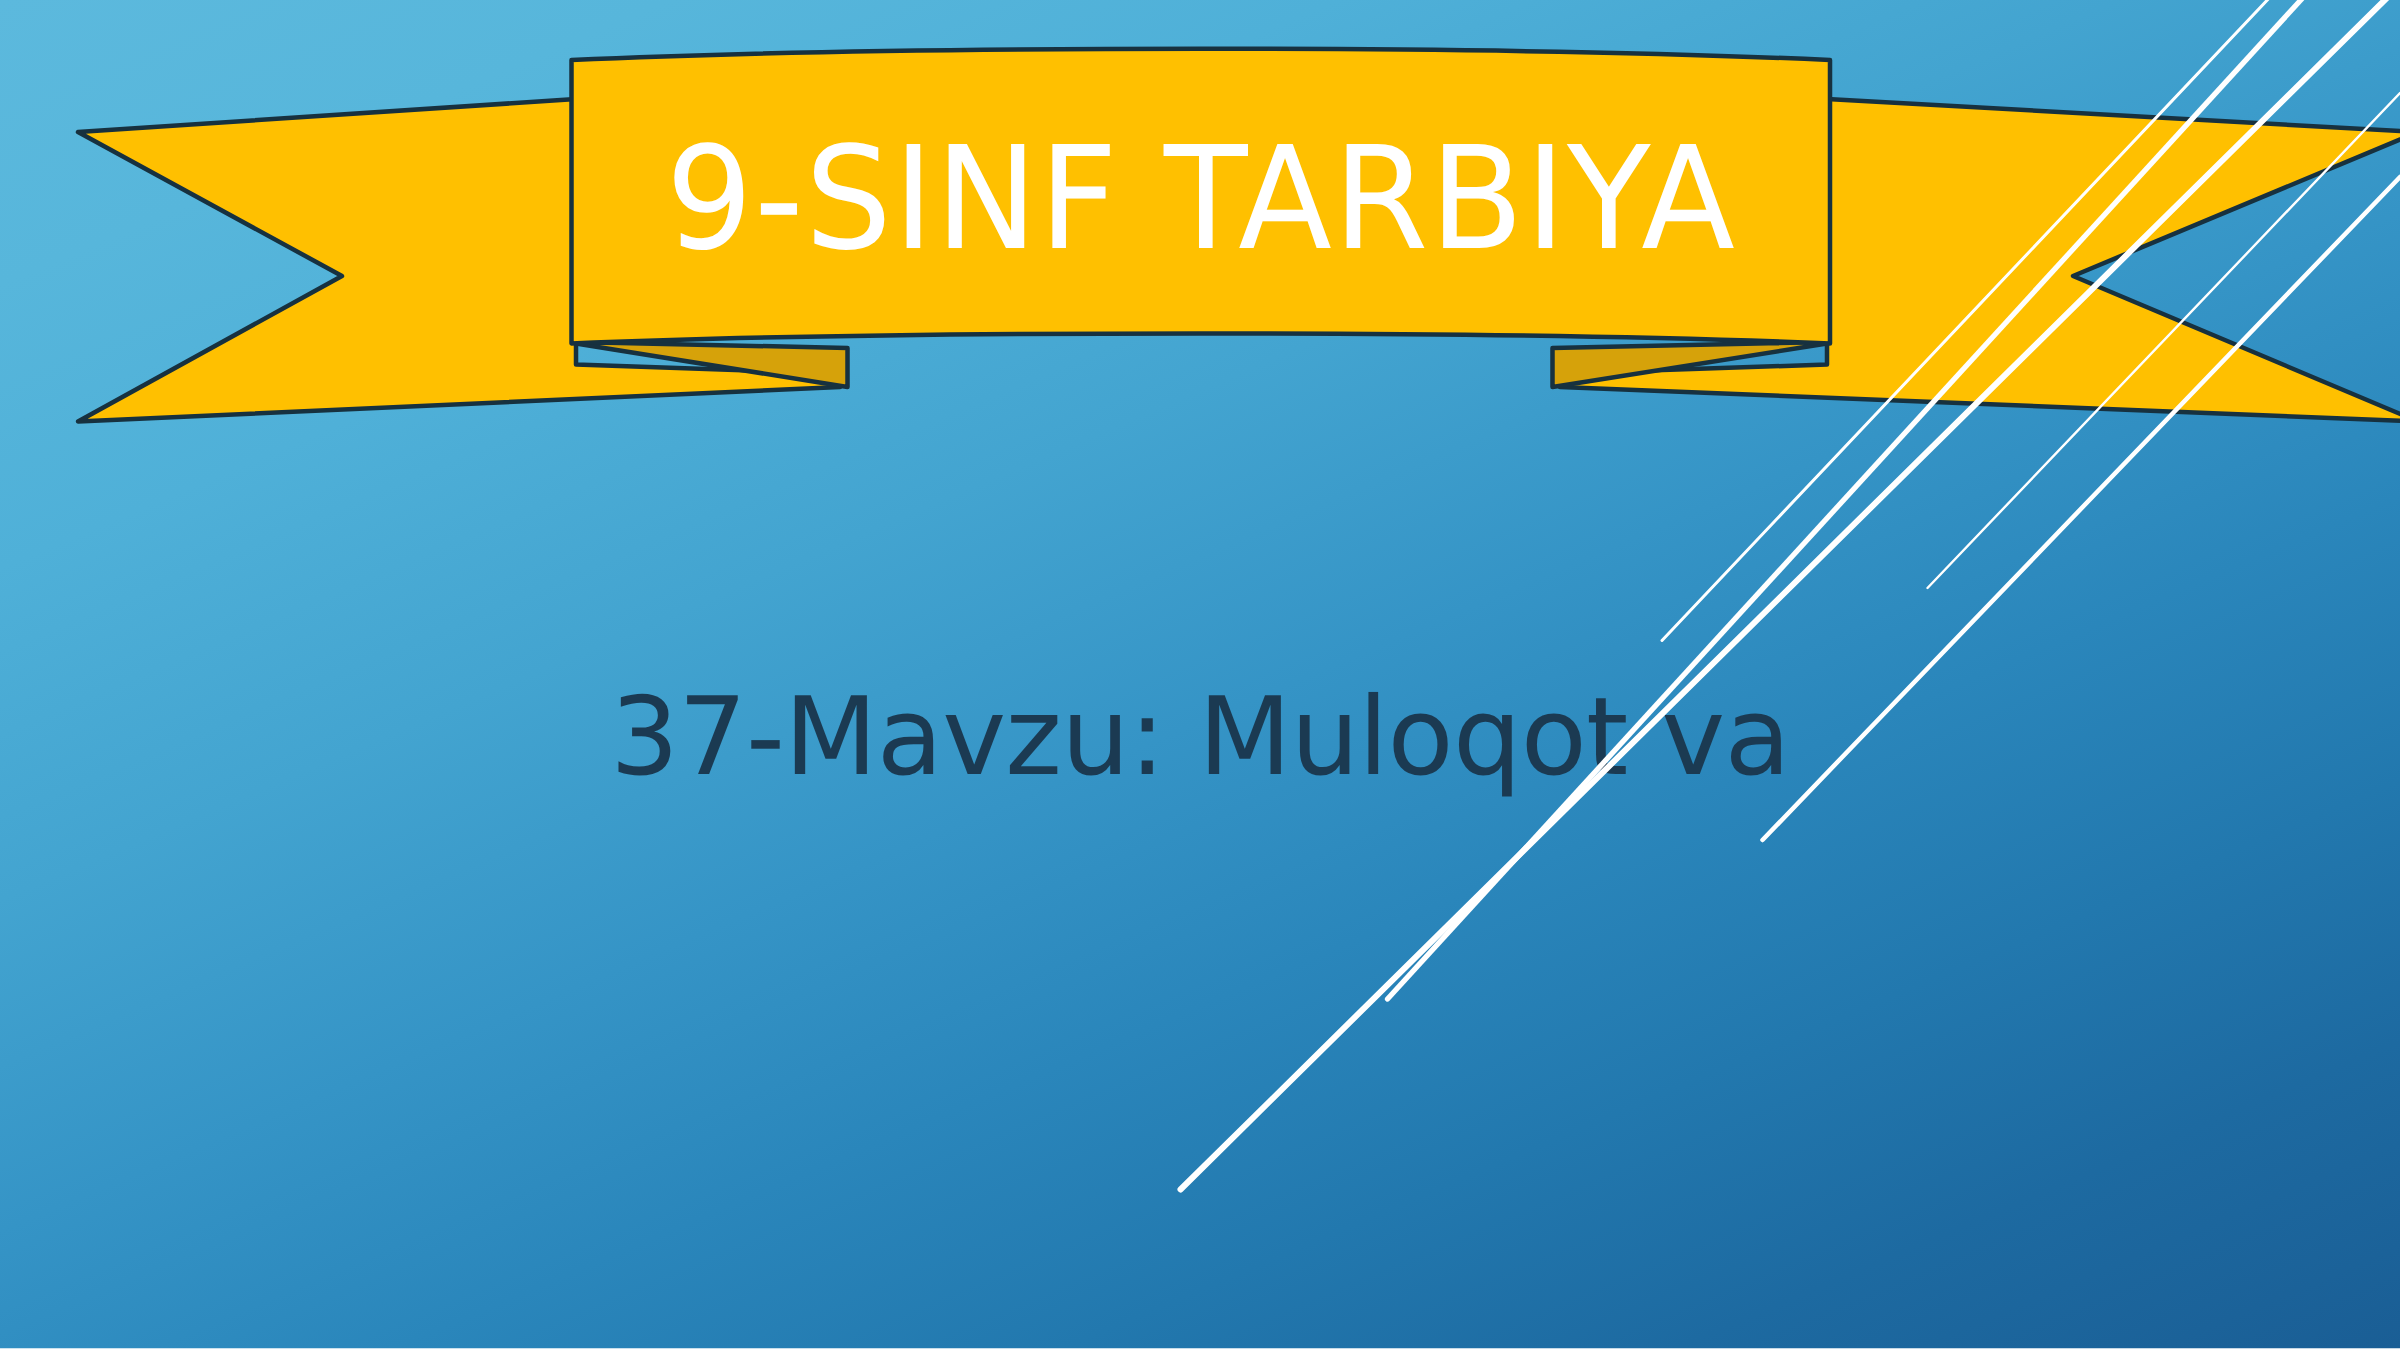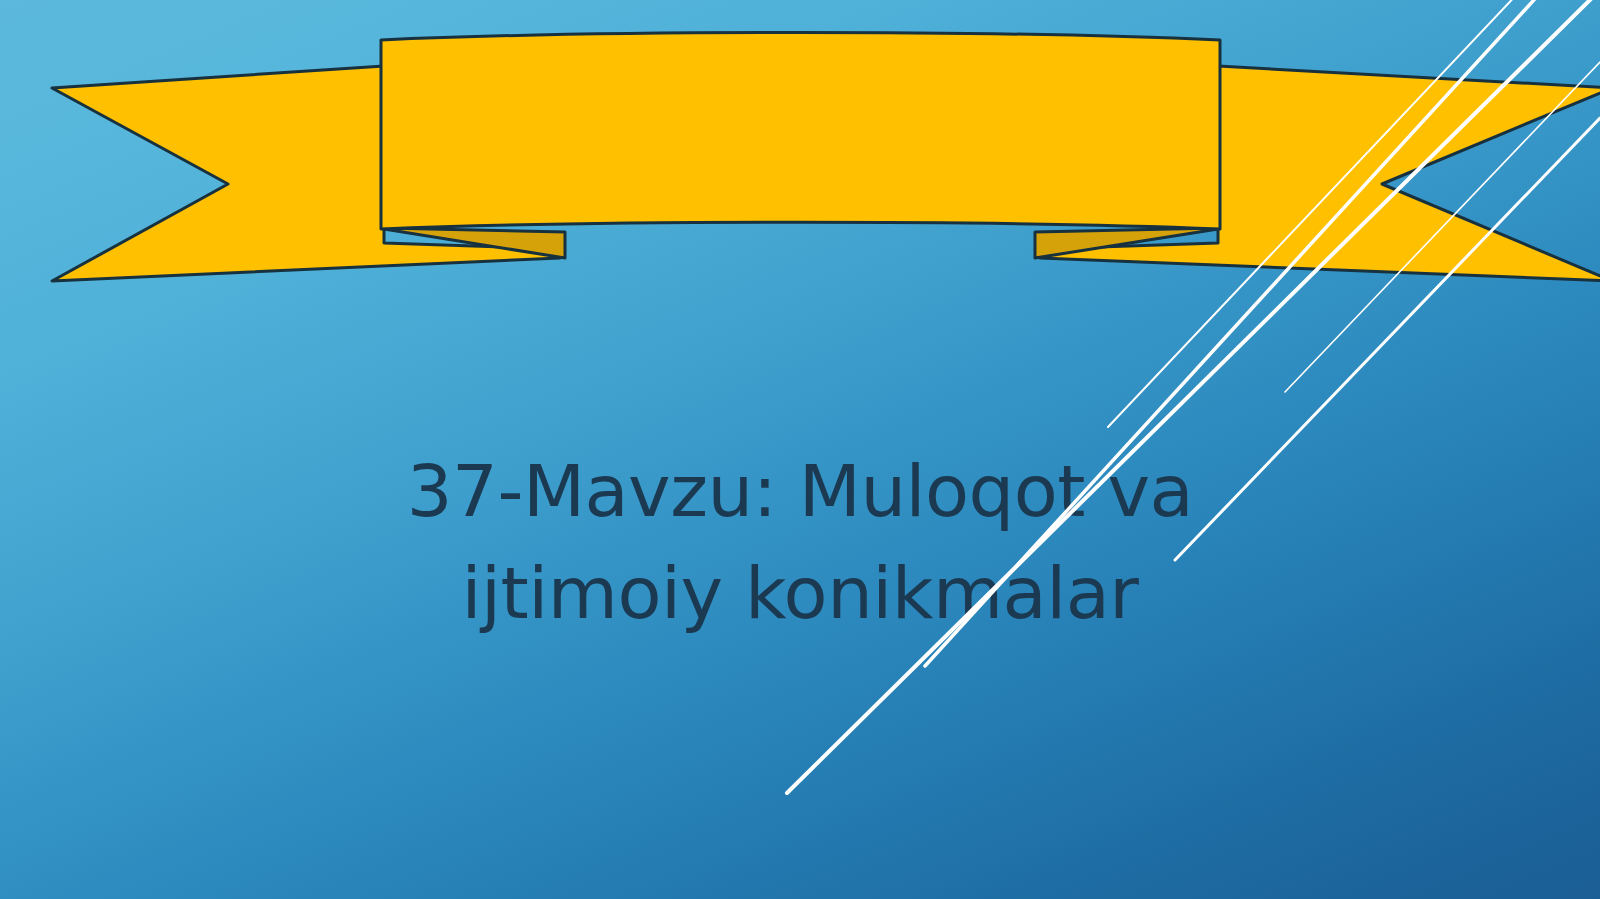--- a/index.html
+++ b/index.html
@@ -108,24 +108,26 @@
 
     <polygon points="1218,228 1035,232 1035,258 1218,229" fill="#D6A20A" stroke="#17313F" stroke-width="3" stroke-linejoin="round"></polygon>
 
     <path d="M 381,40
              C 600,30 1000,30 1220,40
              L 1220,229
              C 1000,220 600,220 381,229
              Z" fill="#FFC000" stroke="#17313F" stroke-width="3" stroke-linejoin="round"></path>
   </svg>
 
+  <div class="banner-title">
+    <span>9-SINF TARBIYA</span>
+  </div>
 
   <div class="subtitle">
     <span>37-Mavzu: Muloqot va</span>
-    <span>ijtimoiy konikmalar</span>
   </div>
 
   <svg class="streaks" viewBox="0 0 1600 899" preserveAspectRatio="none">
     <g stroke="#ffffff" fill="none" stroke-linecap="round">
       <line x1="1600" y1="-10" x2="787" y2="793" stroke-width="4"></line>
       <line x1="1543" y1="-10" x2="925" y2="666" stroke-width="3.5"></line>
       <line x1="1521" y1="-10" x2="1108" y2="427" stroke-width="2"></line>
       <line x1="1600" y1="118" x2="1175" y2="560" stroke-width="3"></line>
       <line x1="1600" y1="62" x2="1285" y2="392" stroke-width="1.6"></line>
     </g>

